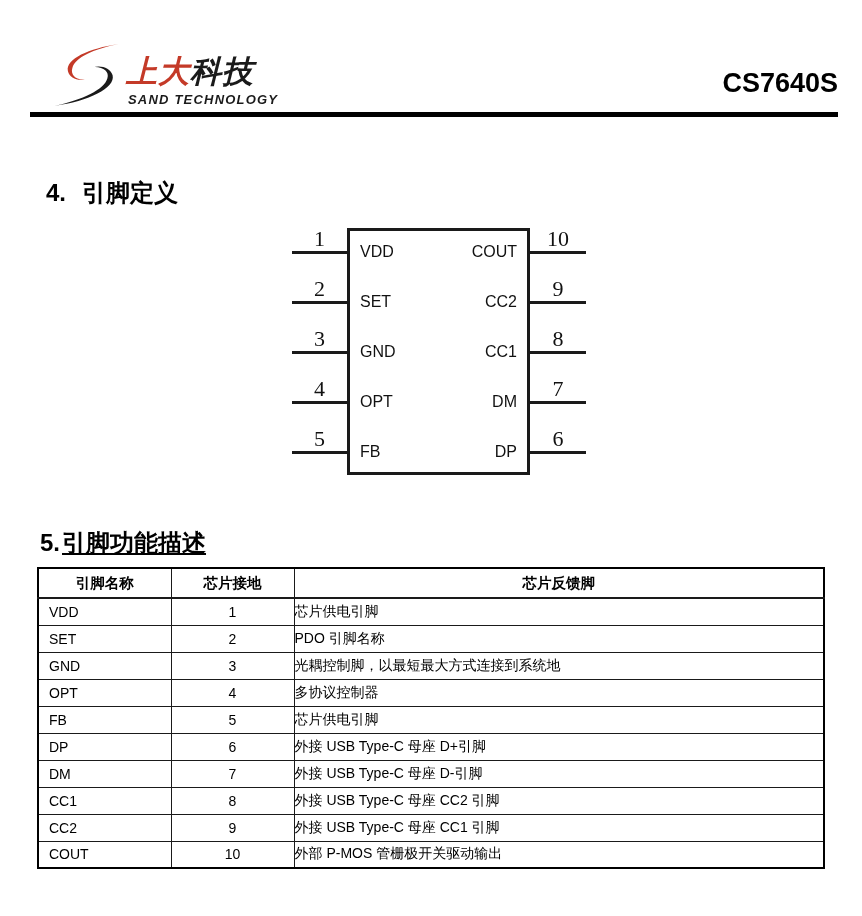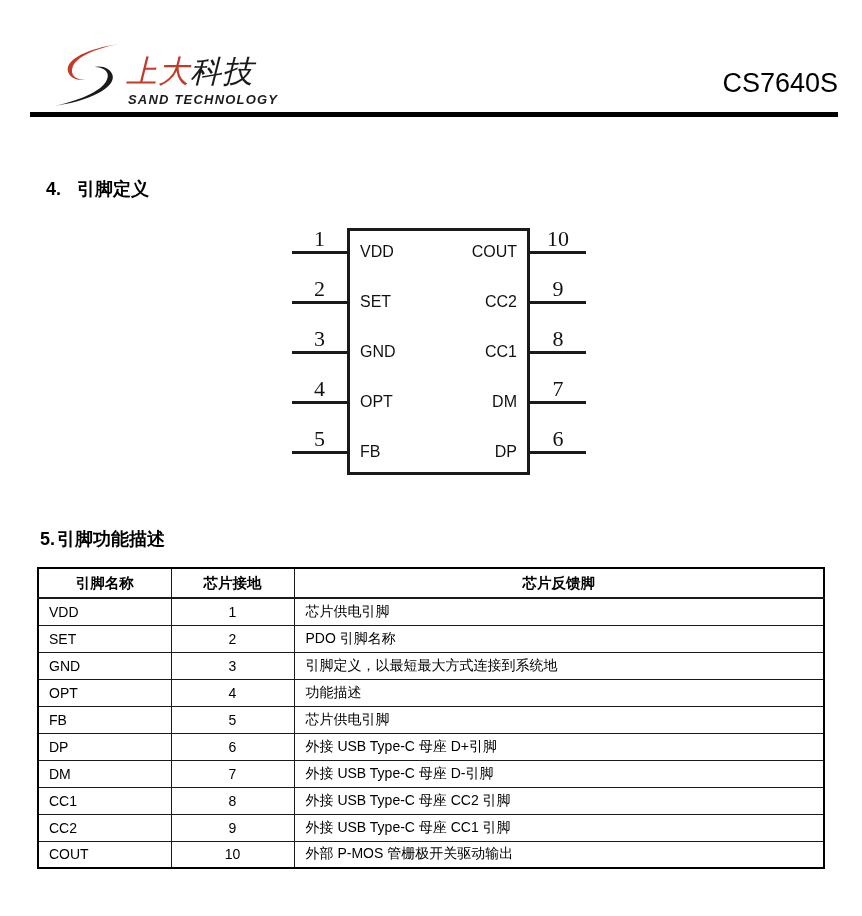--- a/index.html
+++ b/index.html
@@ -4,39 +4,39 @@
 <style>
   * { margin:0; padding:0; box-sizing:border-box; }
   html,body { background:#ffffff; }
   body { font-family:"Liberation Sans", sans-serif; color:#000; }
   .page { position:relative; width:862px; height:916px; background:#fff; overflow:hidden; }
 
   
   .logo { position:absolute; left:50px; top:42px; width:300px; height:66px; }
   .logo-svg { position:absolute; left:0; top:0; width:82px; height:66px; }
   .logo-cn { position:absolute; left:76px; top:14px; font-size:31px; line-height:1;
-             font-weight:400; font-style:italic; letter-spacing:1px; white-space:nowrap; }
+             font-weight:700; font-style:italic; letter-spacing:1px; white-space:nowrap; }
   .logo-cn .red { color:#c43a28; }
   .logo-cn .blk { color:#1a1a1a; }
   .logo-en { position:absolute; left:78px; top:50px; font-size:13px; font-weight:bold;
              font-style:italic; letter-spacing:1.2px; color:#1a1a1a; white-space:nowrap; }
 
   .doc-title { position:absolute; right:24px; top:68px; display:flex; align-items:baseline;
-               font-weight:normal; white-space:nowrap; }
+               font-weight:bold; white-space:nowrap; }
   .doc-title .part { font-size:27px; }
   .doc-title .sub  { font-size:19px; }
 
   .header-rule { position:absolute; left:30px; top:112px; width:808px; height:5px; background:#000; }
 
   
-  .sec-heading { position:absolute; font-size:18px; font-weight:bold; white-space:nowrap; }
+  .sec-heading { position:absolute; font-size:24px; font-weight:bold; white-space:nowrap; }
   .sec4 { left:46px; top:177px; }
   .sec4 .sec-title { margin-left:16px; }
   .sec5 { left:40px; top:527px; }
-  .sec5 .sec-title { margin-left:2px; }
+  .sec5 .sec-title { margin-left:2px;text-decoration:underline; }
 
   
   .chip-body { position:absolute; left:347px; top:228px; width:183px; height:247px;
                border:3px solid #1a1a1a; background:#fff; }
   .pin-line { position:absolute; height:3px; background:#1a1a1a; }
   .pin-line.l { left:292px; width:55px; }
   .pin-line.r { left:530px; width:56px; }
   .pin-num { position:absolute; width:55px; text-align:center;
              font-family:"Liberation Serif", serif; font-size:22px; line-height:24px; color:#111; }
   .pin-num.l { left:292px; }
@@ -47,21 +47,21 @@
 
   
   .pin-table { position:absolute; left:37px; top:567px; width:786px;
                border-collapse:collapse; table-layout:fixed; border:2px solid #000; }
   .pin-table th, .pin-table td { border:1px solid #1a1a1a; font-size:14px; overflow:hidden;margin-top:31px; }
   .pin-table th { height:30px; font-size:14.5px; font-weight:bold; text-align:center;
                   border-bottom:2px solid #1a1a1a; }
   .pin-table td { height:27px; }
   .pin-table td.c1 { padding-left:10px; }
   .pin-table td.c2 { text-align:center; }
-  .pin-table td.c3 { padding-left:11px; }
+  .pin-table td.c3 { }
 </style>
 </head>
 <body>
 
 <div class="page">
 
   <div class="logo">
     <svg class="logo-svg" viewBox="0 0 110 85">
       <path d="M92 1 C52 7 21 21 24 37 C26 46 37 51 48 48 C35 50 27 42 30 33 C34 19 58 8 92 1 Z" fill="#c43a28"></path>
       <path d="M6 84 C52 78 88 60 84 43 C81 33 69 29 58 32 C71 31 80 38 77 47 C73 62 44 76 6 84 Z" fill="#1a1a1a"></path>
@@ -148,26 +148,26 @@
         <td class="c3">芯片供电引脚</td>
       </tr>
       <tr>
         <td class="c1">SET</td>
         <td class="c2">2</td>
         <td class="c3">PDO 引脚名称</td>
       </tr>
       <tr>
         <td class="c1">GND</td>
         <td class="c2">3</td>
-        <td class="c3">引脚定义，以最短最大方式连接到系统地</td>
+        <td class="c3">光耦控制脚，以最短最大方式连接到系统地</td>
       </tr>
       <tr>
         <td class="c1">OPT</td>
         <td class="c2">4</td>
-        <td class="c3">功能描述</td>
+        <td class="c3">多协议控制器</td>
       </tr>
       <tr>
         <td class="c1">FB</td>
         <td class="c2">5</td>
         <td class="c3">芯片供电引脚</td>
       </tr>
       <tr>
         <td class="c1">DP</td>
         <td class="c2">6</td>
         <td class="c3">外接 USB Type-C 母座 D+引脚</td>

